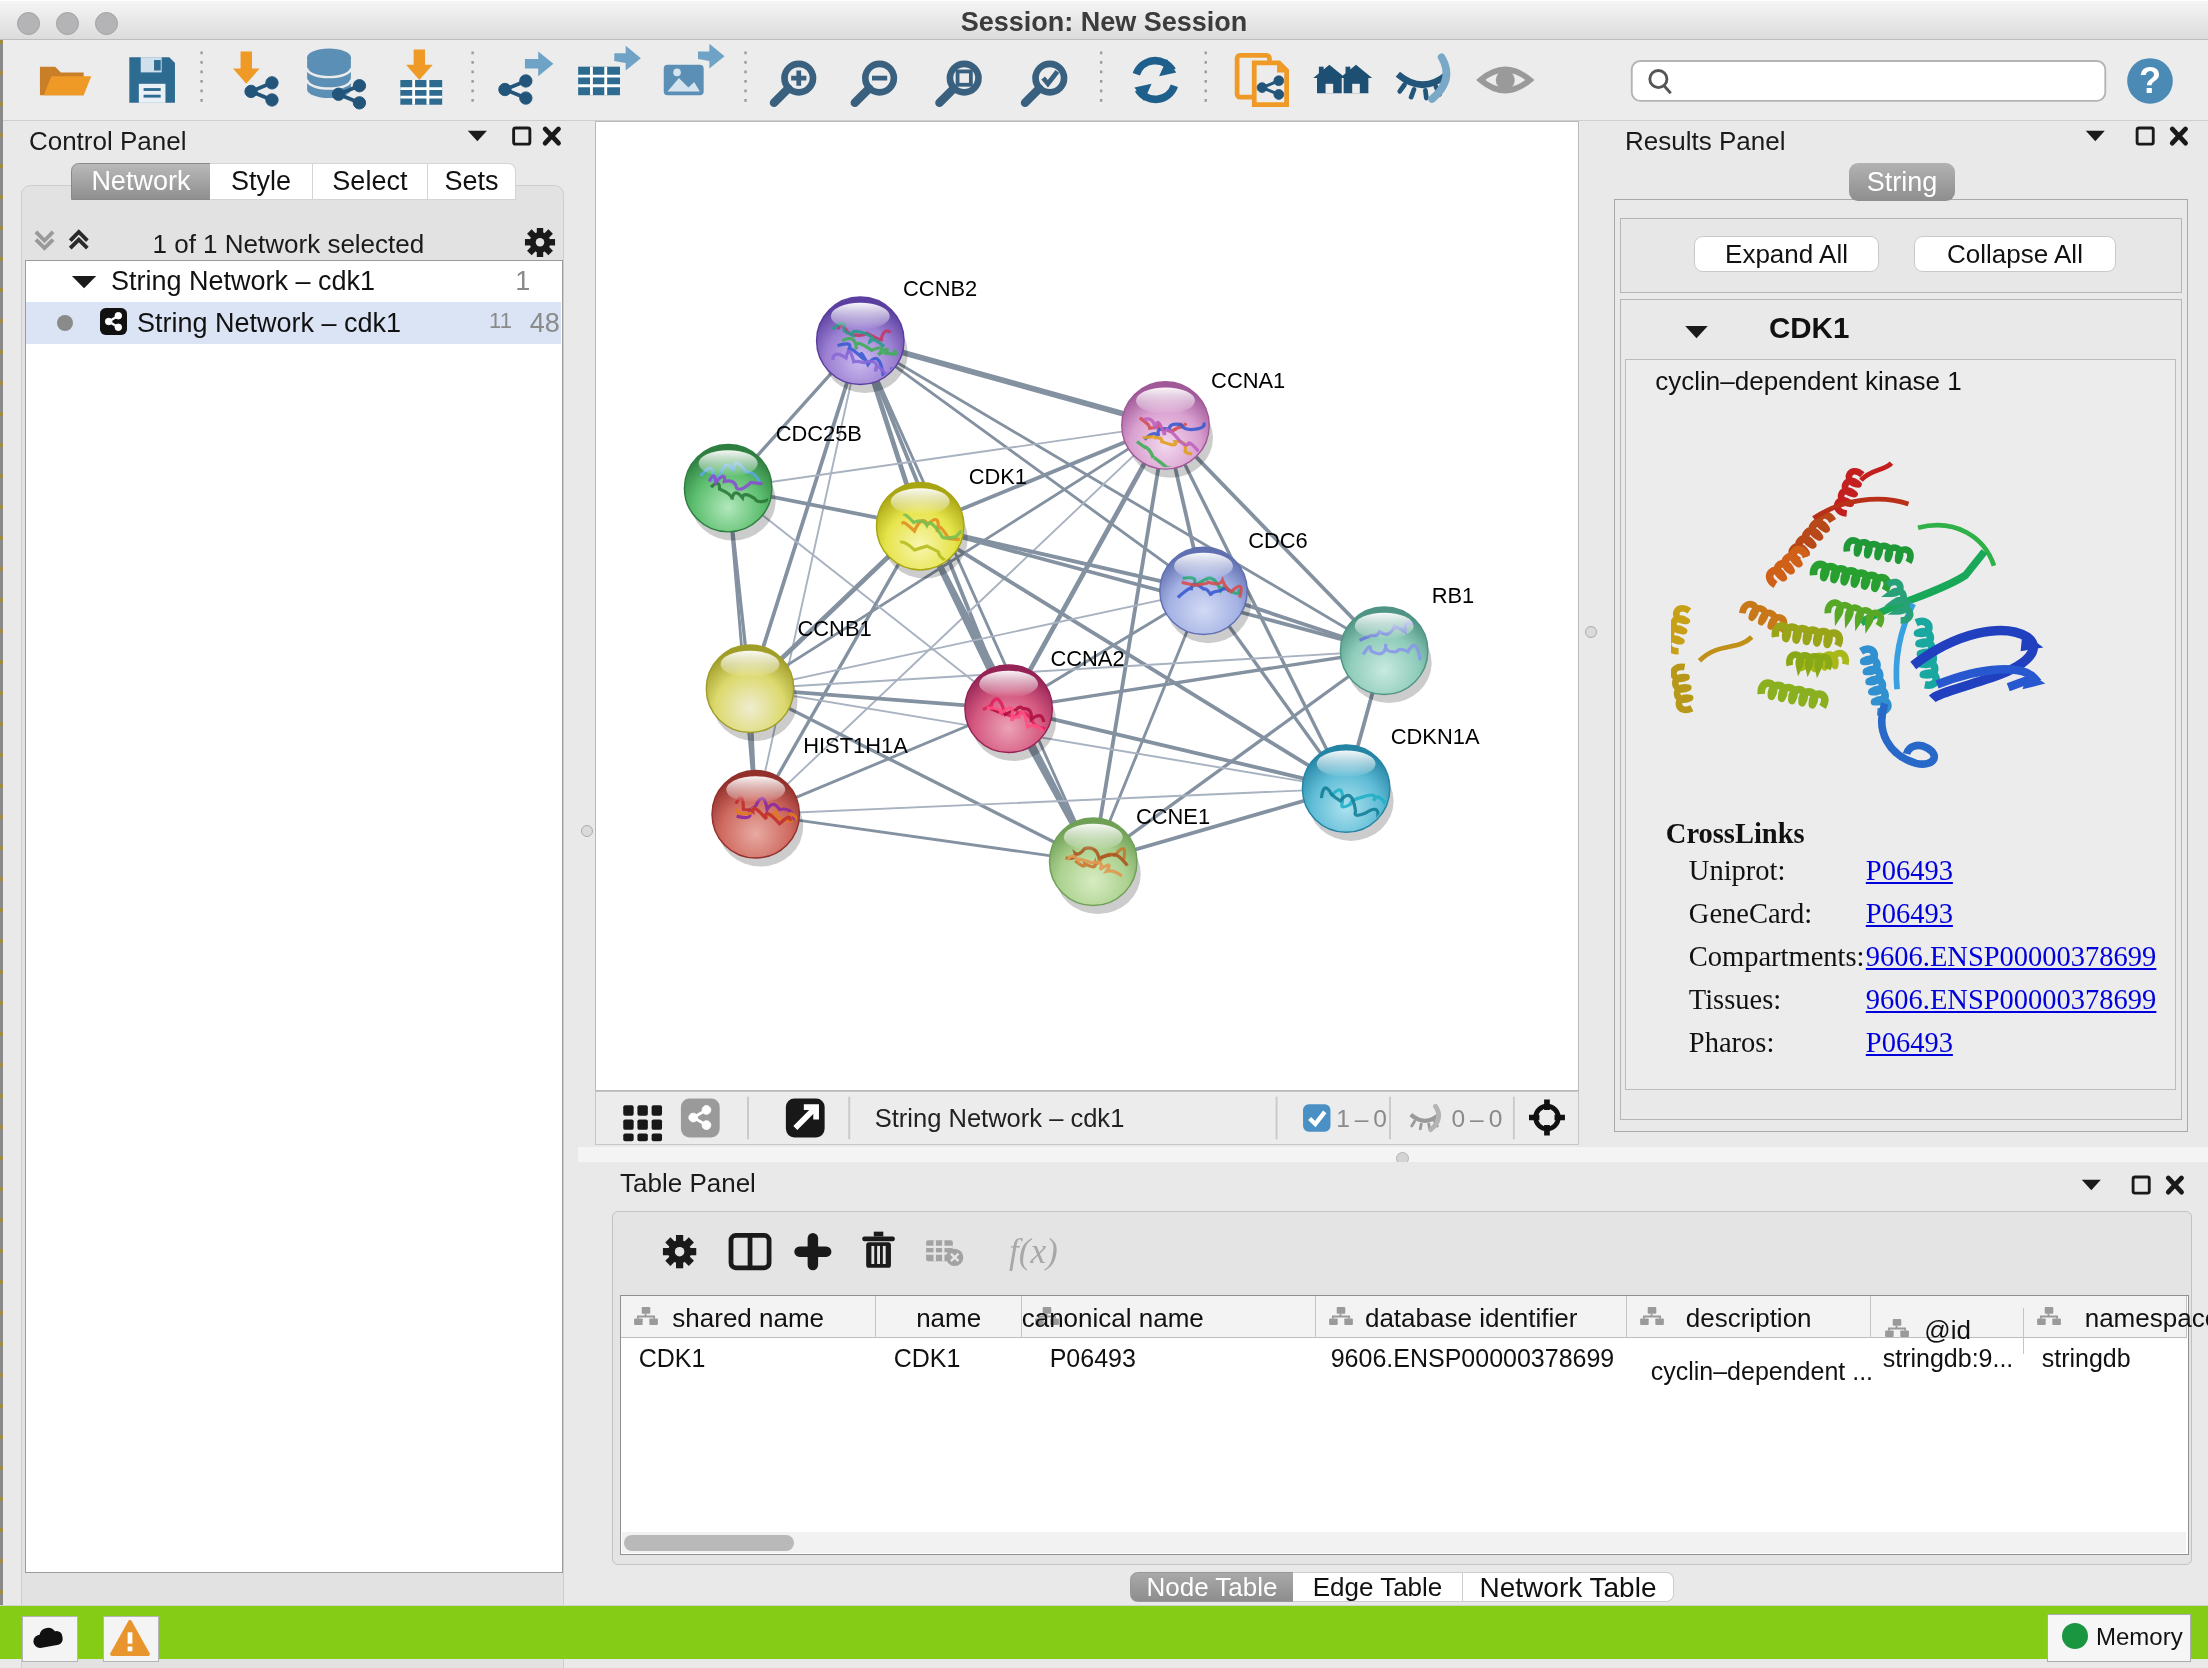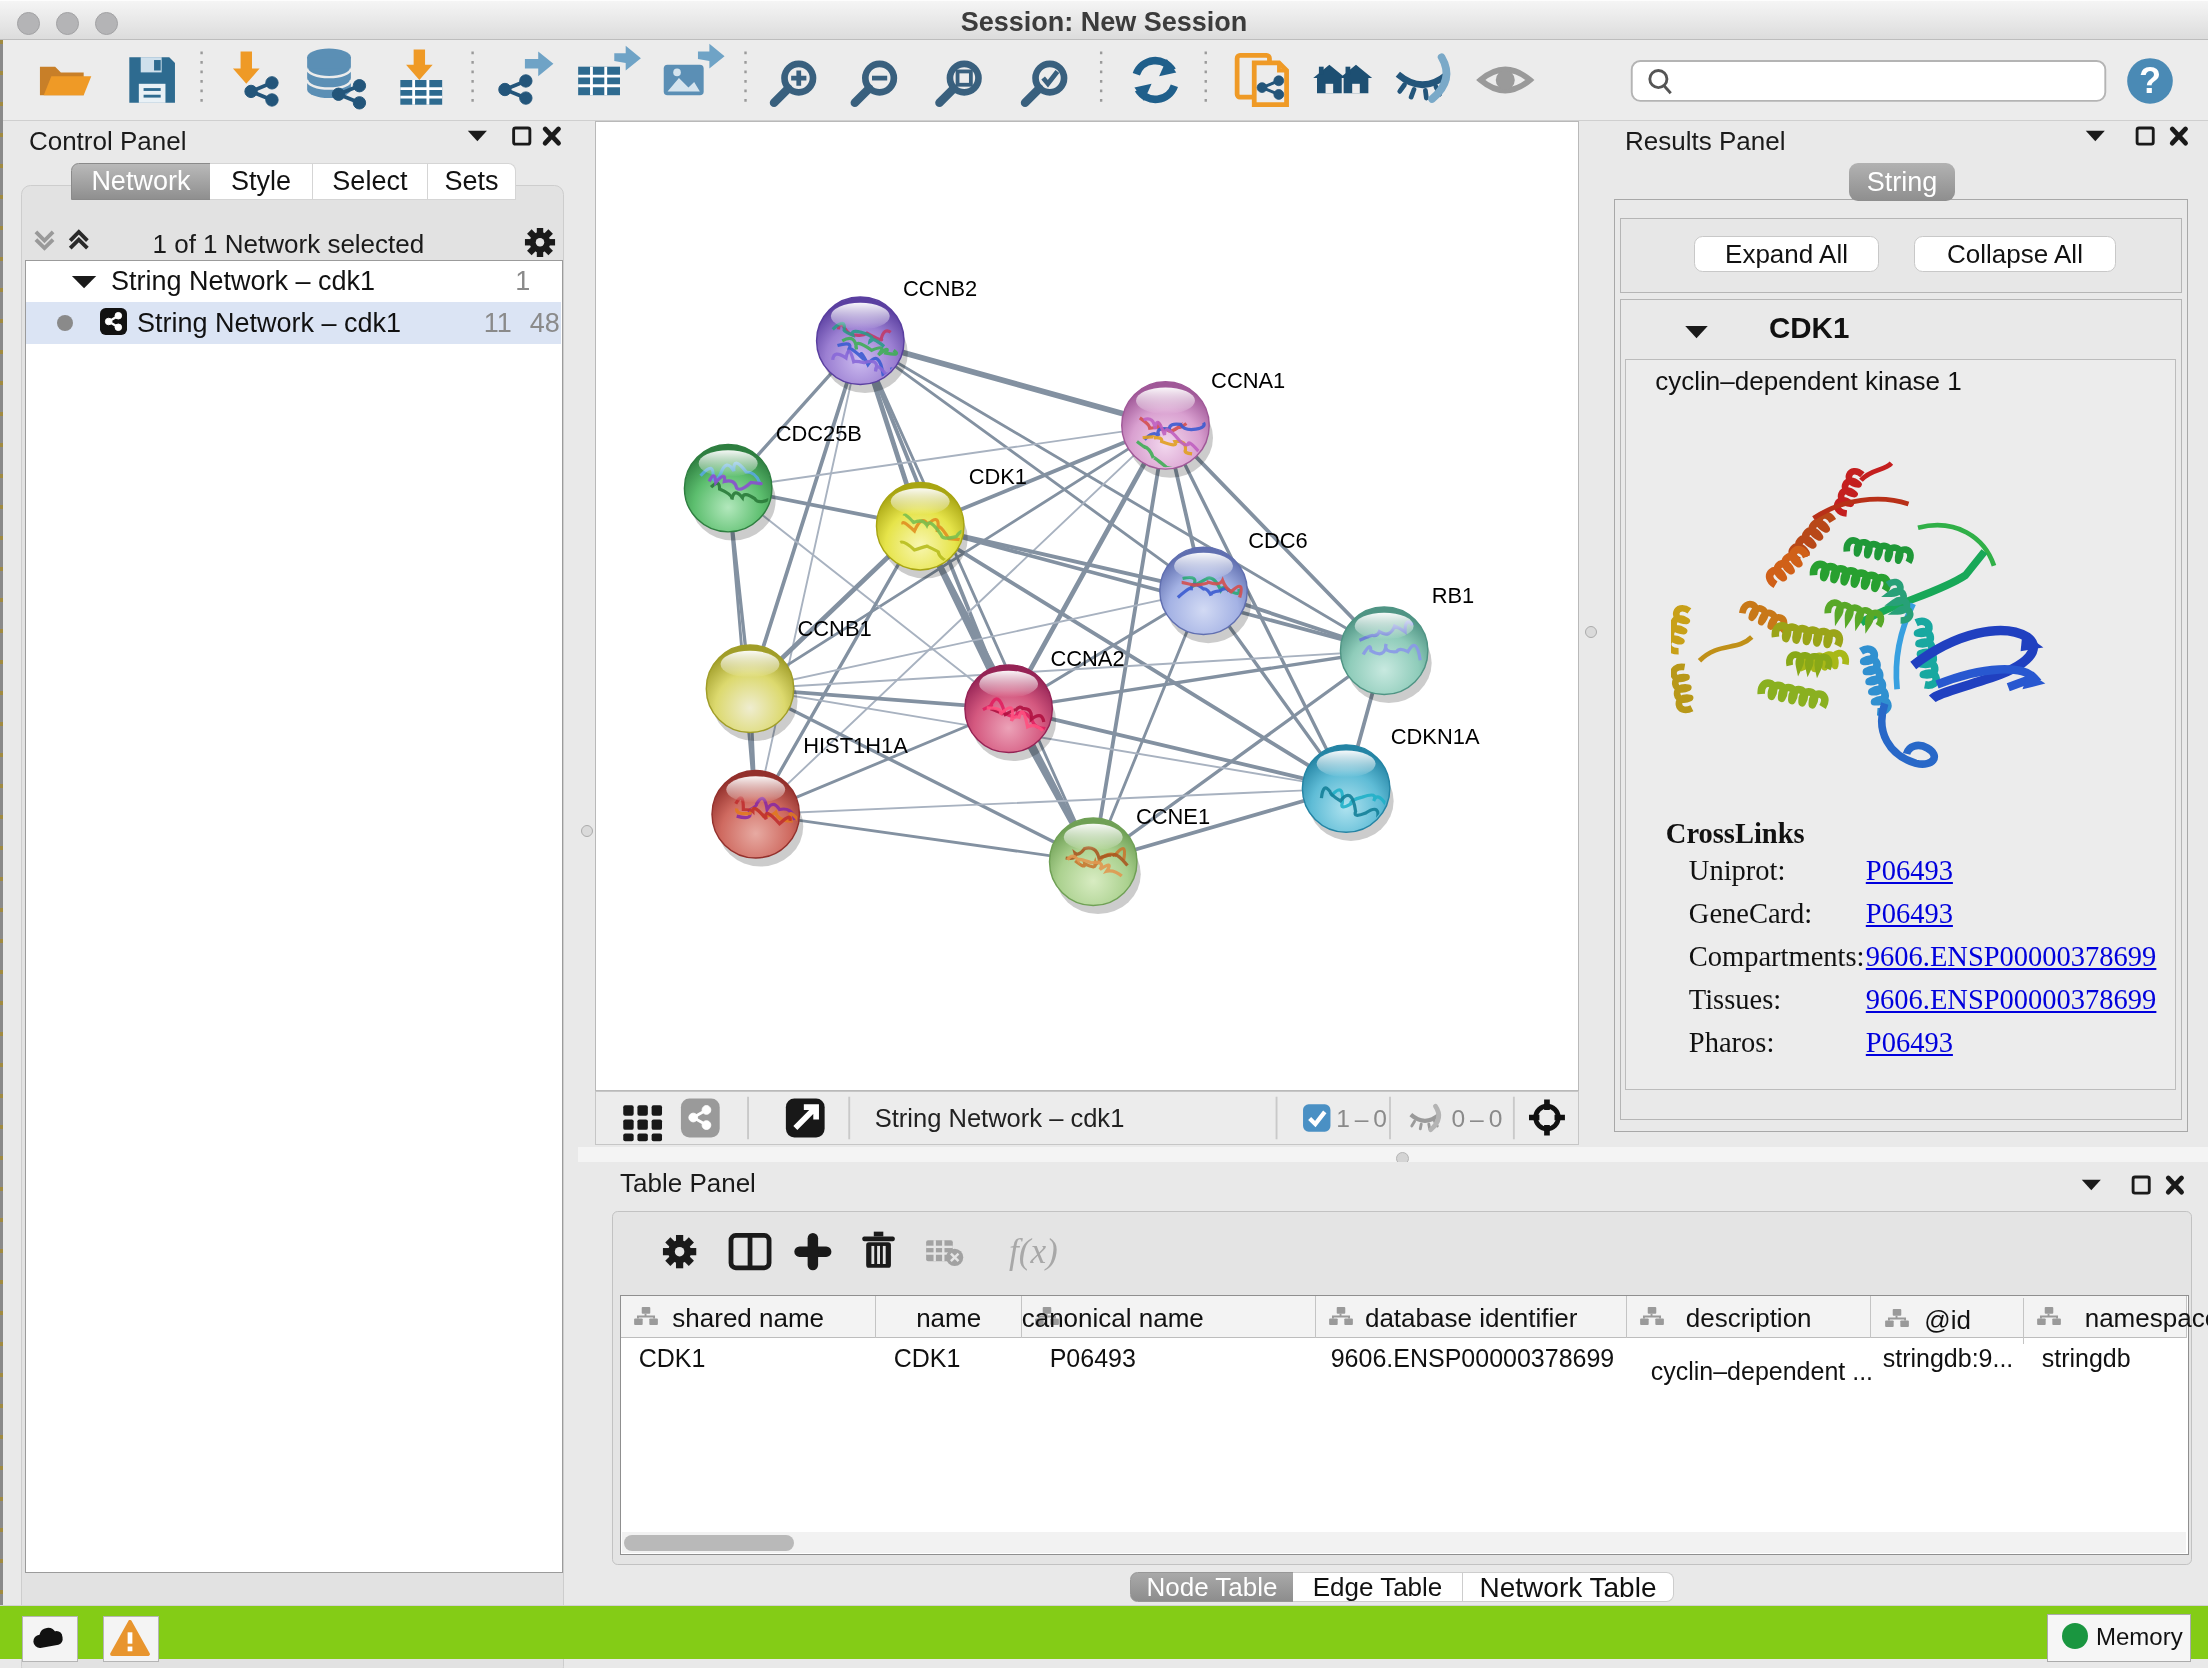--- a/index.html
+++ b/index.html
@@ -232,21 +232,21 @@
         <svg width="27" height="27" viewBox="0 0 28 28">
             <g fill="#ffffff" stroke="#ffffff">
               <circle cx="9" cy="14" r="3.4"></circle>
               <circle cx="19" cy="8" r="3.4"></circle>
               <circle cx="19" cy="20" r="3.4"></circle>
               <path d="M9 14 L19 8 M9 14 L19 20" stroke-width="2.4"></path>
             </g>
           </svg>
       </div>
       <div class="abs" style="left:111px;top:5.7px;font-size:27px;color:#111;">String Network – cdk1</div>
-      <div class="abs" style="left:438px;top:5.7px;width:48px;text-align:right;font-size:27px;color:#8a8a8a;">11</div>
+      <div class="abs" style="left:438px;top:5.7px;width:48px;text-align:right;font-size:22px;color:#8a8a8a;">11</div>
       <div class="abs" style="left:491px;top:5.7px;width:43px;text-align:right;font-size:27px;color:#8a8a8a;">48</div>
     </div>
   </div>
 </div>
 
 <div class="abs" style="left:595px;top:121px;width:984px;height:970px;background:#ffffff;border:1px solid #b9b9b9;box-sizing:border-box;">
 <svg width="984" height="970" viewBox="0 0 1035 1020">
 <defs>
 <radialGradient id="gB2" cx="50%" cy="72%" r="72%">
           <stop offset="0%" stop-color="#cdbcf0"></stop>
@@ -769,21 +769,21 @@
             <svg class="abs" style="left:13.3px;top:11.4px;" width="24" height="19" viewBox="0 0 25 20">
               <g fill="#9a9a9a">
                 <rect x="8" y="0" width="9" height="7" rx="1"></rect>
                 <rect x="0" y="12" width="9" height="7" rx="1"></rect>
                 <rect x="16" y="12" width="9" height="7" rx="1"></rect>
                 <path d="M12 7 L12 10 M4 12 L4 10 L21 10 L21 12" stroke="#9a9a9a" stroke-width="2" fill="none"></path>
               </g>
             </svg>
             <div class="abs" style="left:0;top:6.7px;width:244px;text-align:center;font-size:26px;color:#111;">description</div>
           </div>
-        <div class="abs" style="left:1251px;top:2px;width:152px;height:46px;border-right:1.9px solid #c4c4c4;box-sizing:border-box;">
+        <div class="abs" style="left:1251px;top:12px;width:152px;height:46px;border-right:1.9px solid #c4c4c4;box-sizing:border-box;">
             <svg class="abs" style="left:13.3px;top:11.4px;" width="24" height="19" viewBox="0 0 25 20">
               <g fill="#9a9a9a">
                 <rect x="8" y="0" width="9" height="7" rx="1"></rect>
                 <rect x="0" y="12" width="9" height="7" rx="1"></rect>
                 <rect x="16" y="12" width="9" height="7" rx="1"></rect>
                 <path d="M12 7 L12 10 M4 12 L4 10 L21 10 L21 12" stroke="#9a9a9a" stroke-width="2" fill="none"></path>
               </g>
             </svg>
             <div class="abs" style="left:0;top:6.7px;width:152px;text-align:center;font-size:26px;color:#111;">@id</div>
           </div>

